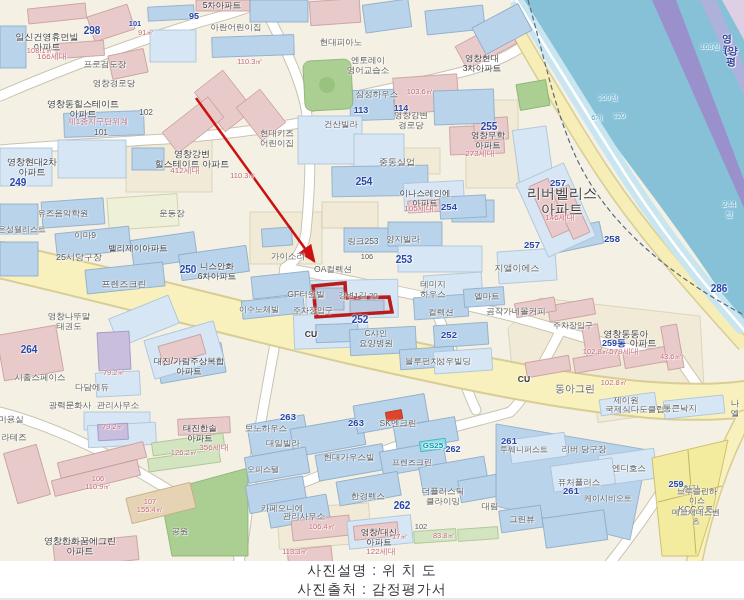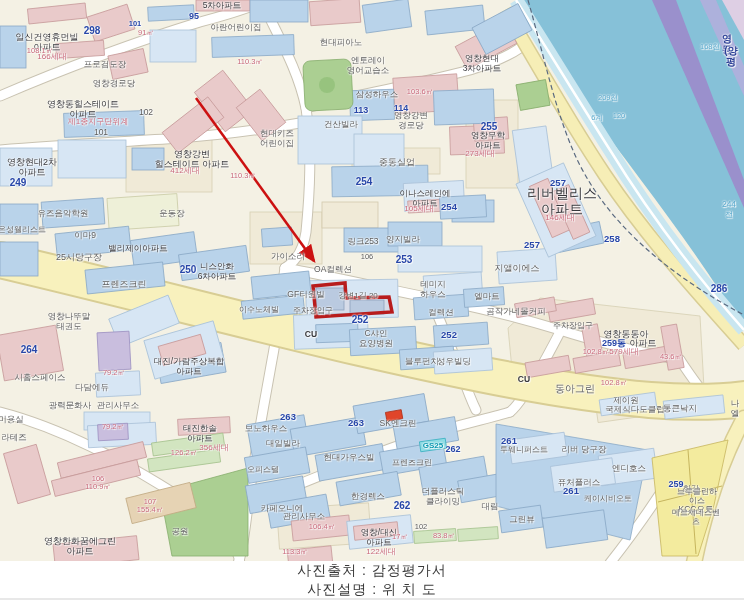--- a/index.html
+++ b/index.html
@@ -447,16 +447,16 @@
         <span class="map-label c-b" style="left: 676px; top: 484px; font-size: 9px;">259</span>
         <span class="map-label c-g" style="left: 691px; top: 489px; font-size: 8px;">한강</span>
         <span class="map-label c-g" style="left: 697px; top: 497px; font-size: 8px;">브루클린하이스</span>
         <span class="map-label c-g" style="left: 696px; top: 510px; font-size: 8.5px;">KCC오토</span>
         <span class="map-label c-g" style="left: 696px; top: 518px; font-size: 8px;">메르세데스벤츠</span>
       </div>
 
   </div>
 
   <div class="caption">
+    <div>사진설명 : 위 치 도</div>
     <div>사진출처 : 감정평가서</div>
-    <div>사진설명 : 위 치 도</div>
   </div>
 </div>
 
 </body></html>

